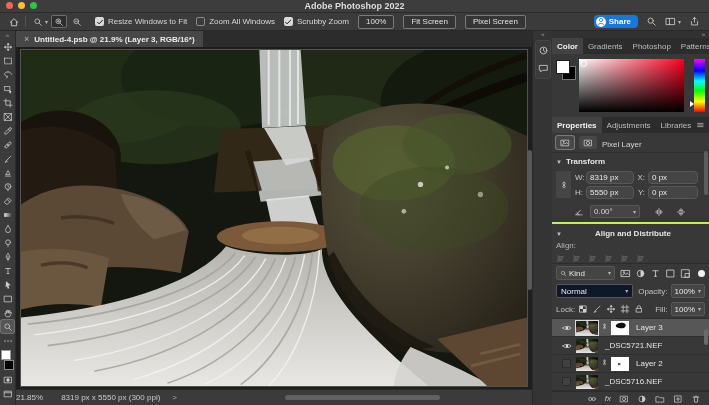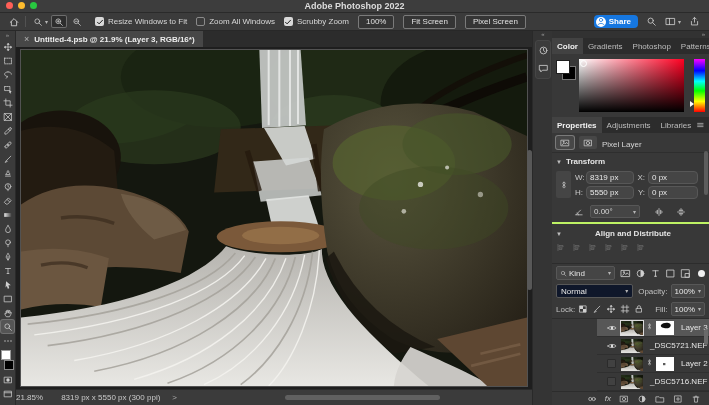--- a/index.html
+++ b/index.html
@@ -113,21 +113,21 @@
   .kind-select .ic{width:7px;height:7px;}
   .filter-ics{display:flex;gap:4px;align-items:center;margin-left:2px;}
   .filter-ics .ic{width:11px;height:11px;}
   .fdot{width:7px;height:7px;border-radius:50%;background:#f0f0f0;margin-left:3px;}
   .blend-select{display:flex;align-items:center;justify-content:space-between;width:84px;height:12px;background:#0f172a;border:1px solid #575757;border-radius:2px;padding:0 4px;color:#e8e8e8;}
   .mini-select{display:flex;align-items:center;gap:3px;height:12px;background:#454545;border:1px solid #575757;border-radius:2px;padding:0 3px;color:#e8e8e8;}
   .dimlab{color:#c0c0c0;}
   .lock-ics{display:flex;gap:4px;align-items:center;}
   .lock-ics .ic{width:10px;height:10px;}
   .layer-rows{flex:1;border-top:1px solid #2d2d2d;overflow:hidden;}
-  .lrow{height:17px;display:flex;align-items:center;gap:3px;border-bottom:1px solid #2f2f2f;padding-left:8px;margin-left:45px;}
+  .lrow{height:17px;display:flex;align-items:center;gap:3px;border-bottom:1px solid #2f2f2f;padding-left:8px;}
   .lrow.selected{background:#575757;}
   .eyebox{width:13px;display:flex;align-items:center;justify-content:center;}
   .eyebox .ic{width:10px;height:10px;color:#e2e2e2;}
   .eye-off{width:7px;height:7px;border:1px solid #2b2b2b;background:#414141;border-radius:1px;}
   .lthumb{width:22px;height:14px;flex:none;background:#222;}
   .lthumb svg{width:100%;height:100%;display:block;}
   .lrow.selected .lthumb{outline:1px solid #dcdcdc;}
   .clip .ic{width:7px;height:11px;}
   .lmask{width:18px;height:14px;background:#fff;flex:none;}
   .lmask svg{width:100%;height:100%;display:block;}
@@ -654,20 +654,21 @@
         <i class="ic" style="margin-left:6px;">
             <svg viewBox="0 0 16 16">
               <path d="M2.5 8h11M5.5 5.2L8 2.5l2.5 2.7zM5.5 10.8L8 13.5l2.5-2.7z"></path>
             </svg>
           </i>
       </div>
       <div class="sec-head" style="border-top:2px solid #bef264;margin-top:4px;padding-top:5px;gap:33px;">
         <span class="chev">▼</span>
         <span>Align and Distribute</span>
       </div>
+      <div class="align-label">Align:</div>
       <div class="align-icons">
         <i class="ic">
             <svg viewBox="0 0 16 16">
               <path d="M3.5 2.5v11M6 4.5h6.5v2.5H6zM6 9h4.5v2.5H6z"></path>
             </svg>
           </i>
         <i class="ic">
             <svg viewBox="0 0 16 16">
               <path d="M3.5 2.5v11M6 4.5h6.5v2.5H6zM6 9h4.5v2.5H6z"></path>
             </svg>

